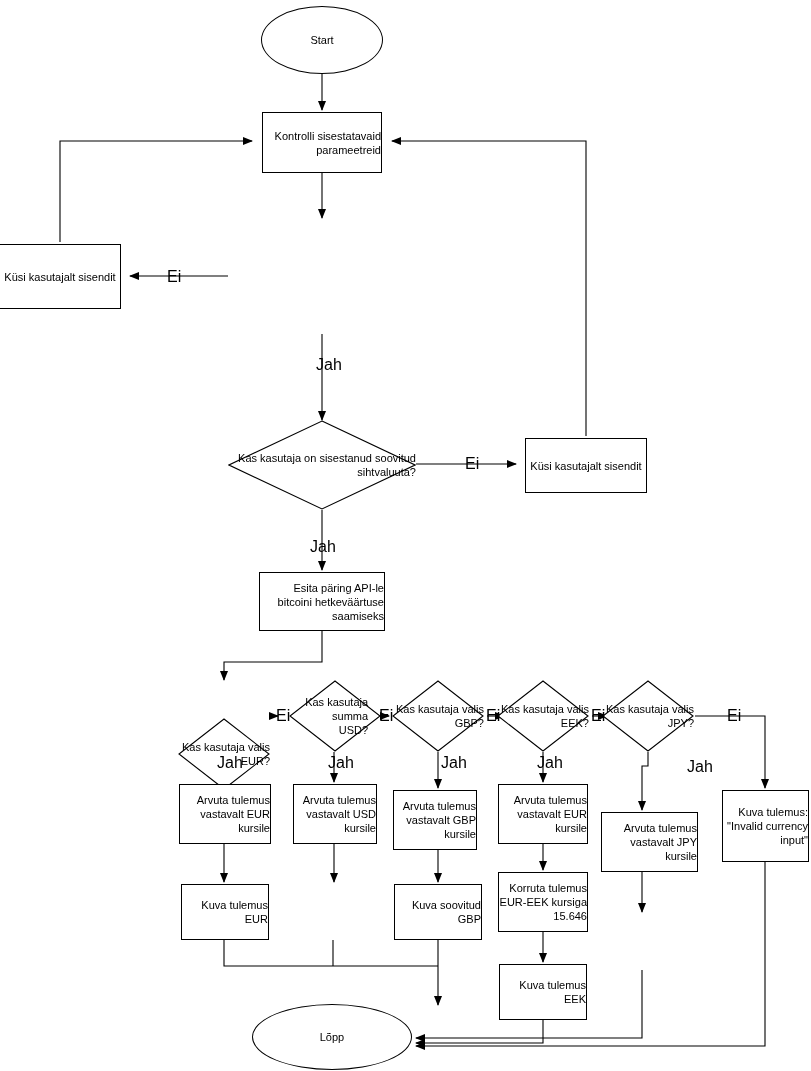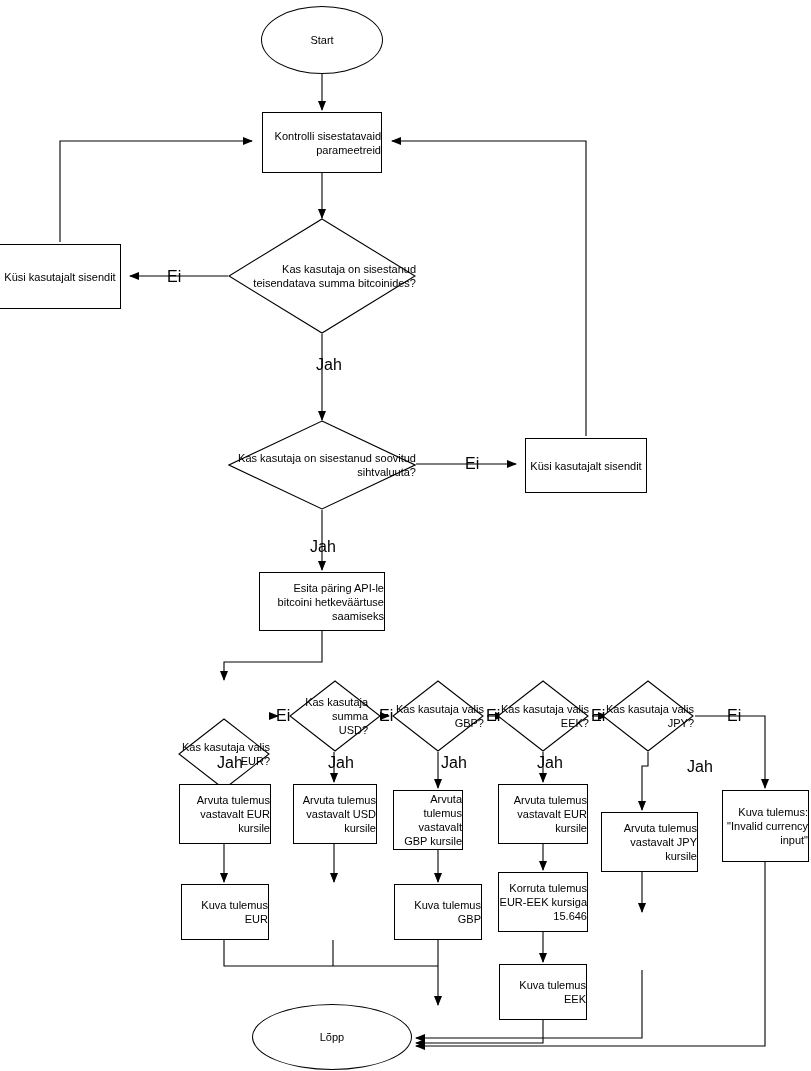--- a/index.html
+++ b/index.html
@@ -97,26 +97,20 @@
   </div>
 
   <div class="node proc" style="left:525px;top:438px;width:122px;height:55px;">
     <span>Küsi kasutajalt sisendit</span>
   </div>
 
   <div class="node proc" style="left:259px;top:572px;width:126px;height:59px;">
     <span>Esita päring API-le bitcoini hetkeväärtuse saamiseks</span>
   </div>
 
-  <div class="node dec" style="left:228px;top:218px;width:188px;height:116px;">
-    <svg class="decshape" viewBox="0 0 188 116" preserveAspectRatio="none">
-      <polygon points="94,1 187,58 94,115 1,58" fill="#fff" stroke="#000" stroke-width="1.1"></polygon>
-    </svg>
-    <span class="dectext">Kas kasutaja on sisestanud teisendatava summa bitcoinides?</span>
-  </div>
 
   <div class="node dec" style="left:228px;top:420px;width:188px;height:90px;">
     <svg class="decshape" viewBox="0 0 188 90" preserveAspectRatio="none">
       <polygon points="94,1 187,45 94,89 1,45" fill="#fff" stroke="#000" stroke-width="1.1"></polygon>
     </svg>
     <span class="dectext">Kas kasutaja on sisestanud soovitud sihtvaluuta?</span>
   </div>
 
   <div class="node dec" style="left:178px;top:718px;width:92px;height:72px;">
     <svg class="decshape" viewBox="0 0 92 72" preserveAspectRatio="none">
@@ -154,21 +148,21 @@
   </div>
 
   <div class="node proc" style="left:179px;top:784px;width:92px;height:60px;">
     <span>Arvuta tulemus vastavalt EUR kursile</span>
   </div>
 
   <div class="node proc" style="left:293px;top:784px;width:84px;height:60px;">
     <span>Arvuta tulemus vastavalt USD kursile</span>
   </div>
 
-  <div class="node proc" style="left:393px;top:790px;width:70px;height:60px;">
+  <div class="node proc" style="left:393px;top:790px;width:84px;height:60px;">
     <span>Arvuta tulemus vastavalt GBP kursile</span>
   </div>
 
   <div class="node proc" style="left:498px;top:784px;width:90px;height:60px;">
     <span>Arvuta tulemus vastavalt EUR kursile</span>
   </div>
 
   <div class="node proc" style="left:601px;top:812px;width:97px;height:60px;">
     <span>Arvuta tulemus vastavalt JPY kursile</span>
   </div>
@@ -180,21 +174,21 @@
   <div class="node proc" style="left:498px;top:872px;width:90px;height:60px;">
     <span>Korruta tulemus EUR-EEK kursiga 15.646</span>
   </div>
 
   <div class="node proc" style="left:181px;top:884px;width:88px;height:56px;">
     <span>Kuva tulemus EUR</span>
   </div>
 
 
   <div class="node proc" style="left:394px;top:884px;width:88px;height:56px;">
-    <span>Kuva tulemus GBP</span>
+    <span>Kuva soovitud GBP</span>
   </div>
 
   <div class="node proc" style="left:499px;top:964px;width:88px;height:56px;">
     <span>Kuva tulemus EEK</span>
   </div>
 
 
   <span class="elabel" style="left:167px;top:271px;">Ei</span>
   <span class="elabel" style="left:316px;top:359px;">Jah</span>
   <span class="elabel" style="left:465px;top:458px;">Ei</span>

